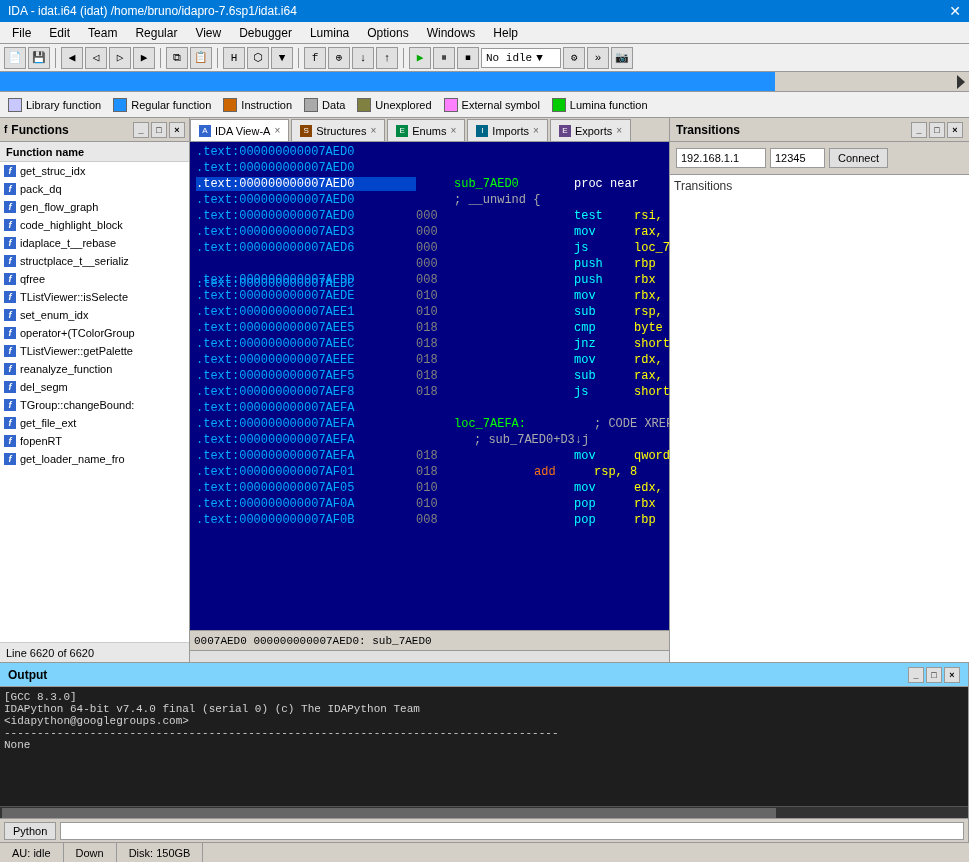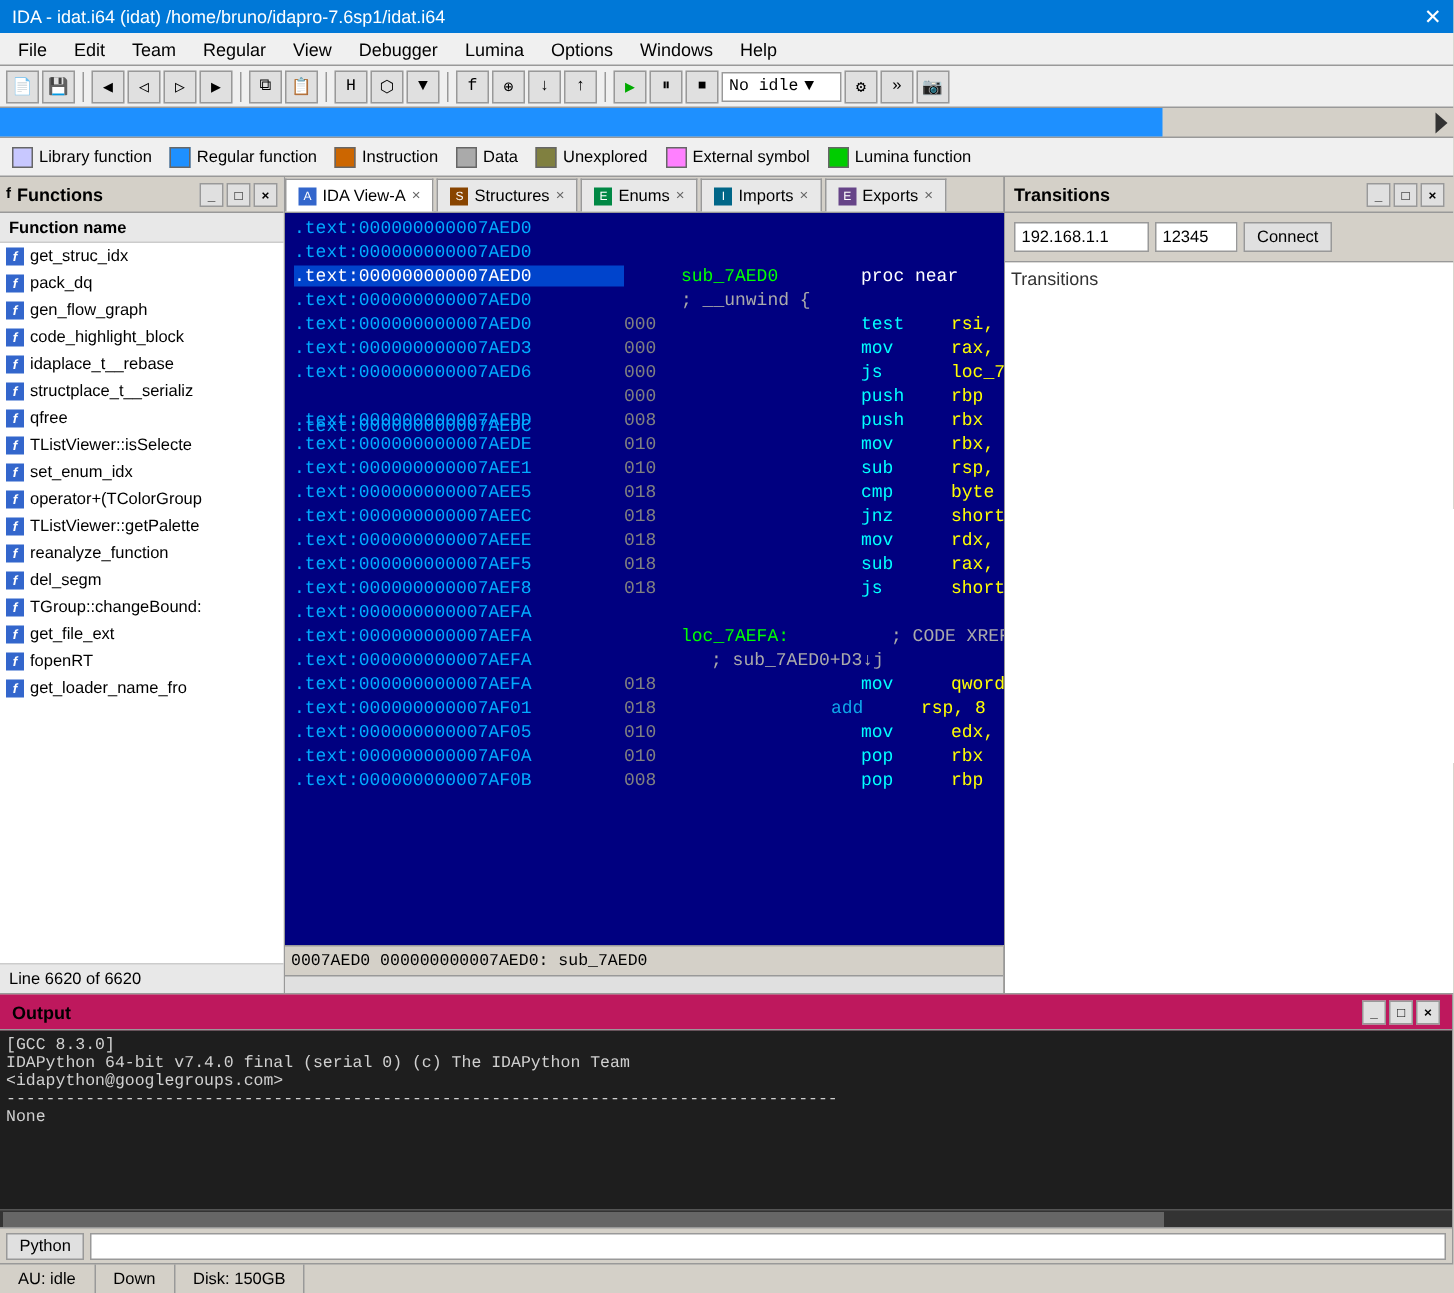--- a/index.html
+++ b/index.html
@@ -353,21 +353,21 @@
       border-top: 1px solid #999;
       flex-shrink: 0;
     }
     .output-panel {
       flex: 1;
       display: flex;
       flex-direction: column;
       border-right: 1px solid #999;
     }
     .output-header {
-      background: #be185d;
+      background: #7dd3fc;
       height: 24px;
       display: flex;
       align-items: center;
       padding: 0 8px;
       border-bottom: 1px solid #999;
       font-family: Arial, sans-serif;
       font-size: 12px;
       font-weight: bold;
       gap: 4px;
     }
@@ -766,21 +766,21 @@
         </div>
         <div class="asm-line">
           <span style="color:#00aaff;min-width:220px;display:inline-block;">.text:000000000007AEFA</span>
           <span style="color:#808080;min-width:30px;margin-right:8px;display:inline-block;">018</span>
           <span style="color:#00ffff;min-width:60px;display:inline-block;margin-left:120px;">mov</span>
           <span style="color:#ffff00;">qword ptr [rdx], 0</span>
         </div>
         <div class="asm-line">
           <span style="color:#00aaff;min-width:220px;display:inline-block;">.text:000000000007AF01</span>
           <span style="color:#808080;min-width:30px;margin-right:8px;display:inline-block;">018</span>
-          <span style="color:#0ea5e9;min-width:60px;display:inline-block;margin-left:100px;">add</span>
+          <span style="color:#f97316;min-width:60px;display:inline-block;margin-left:80px;">add</span>
           <span style="color:#ffff00;">rsp, 8</span>
         </div>
         <div class="asm-line">
           <span style="color:#00aaff;min-width:220px;display:inline-block;">.text:000000000007AF05</span>
           <span style="color:#808080;min-width:30px;margin-right:8px;display:inline-block;">010</span>
           <span style="color:#00ffff;min-width:60px;display:inline-block;margin-left:120px;">mov</span>
           <span style="color:#ffff00;">edx, 1</span>
         </div>
         <div class="asm-line">
           <span style="color:#00aaff;min-width:220px;display:inline-block;">.text:000000000007AF0A</span>

